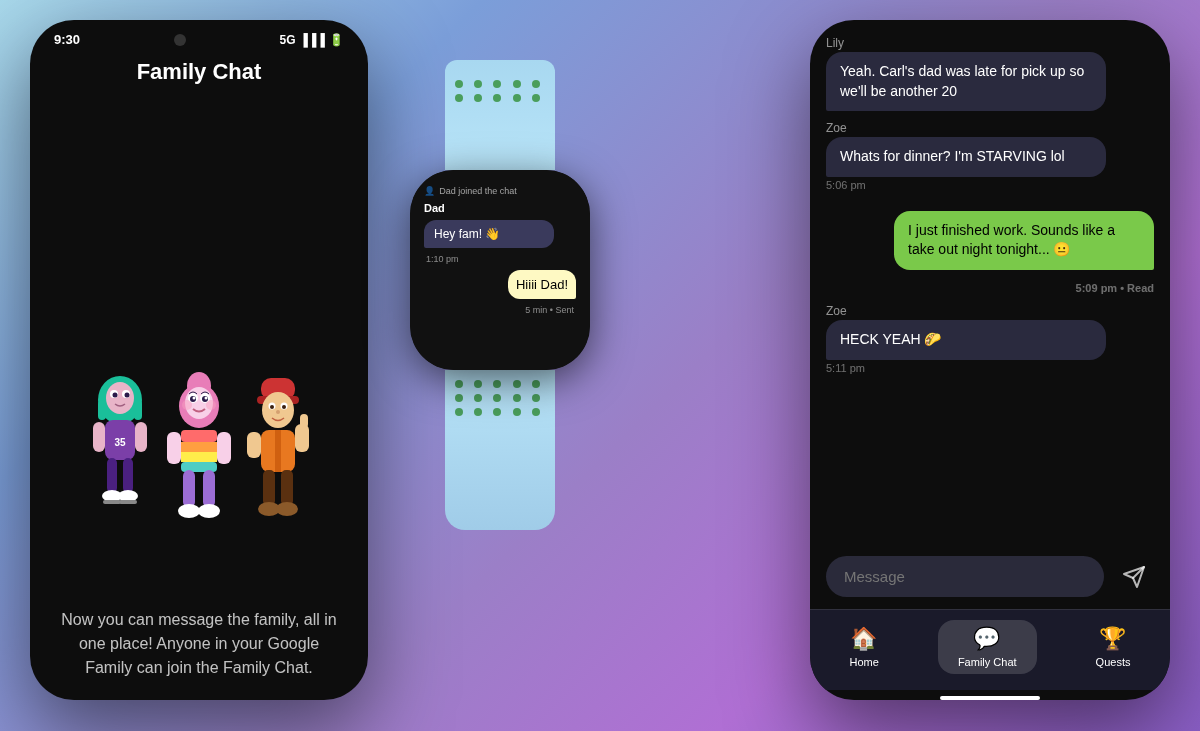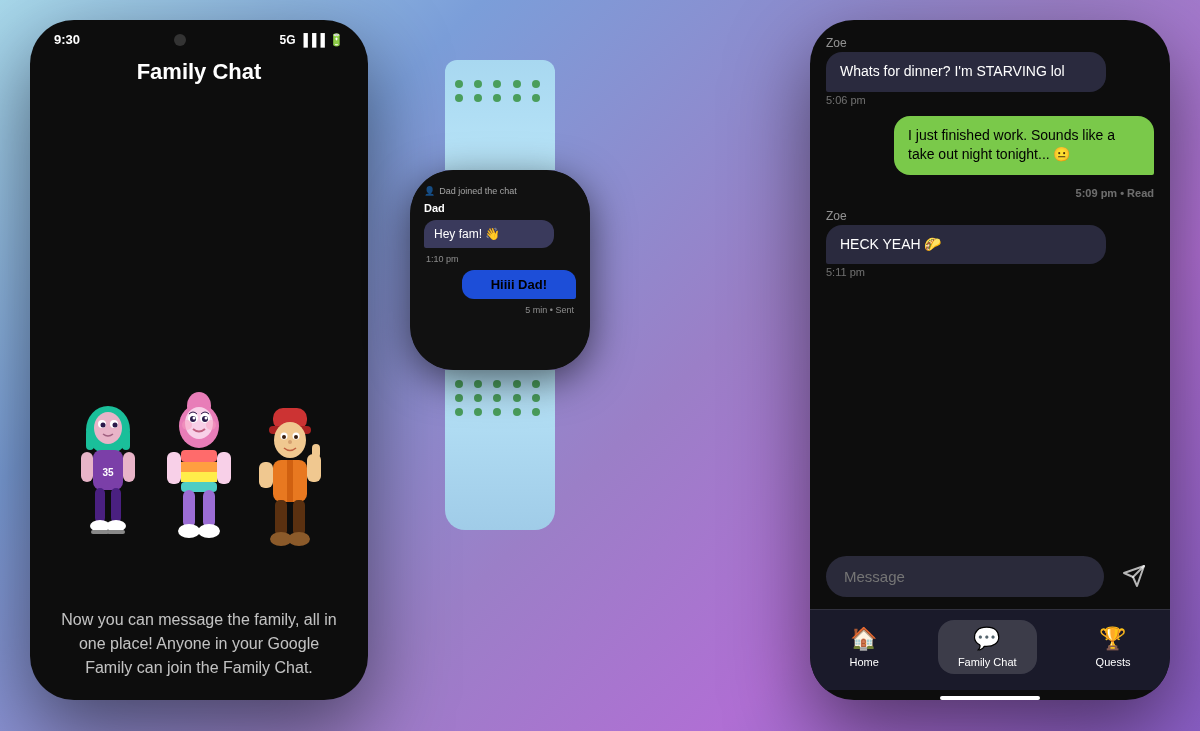--- a/index.html
+++ b/index.html
@@ -52,23 +52,23 @@
       flex-direction: column;
       align-items: center;
       justify-content: flex-end;
       padding-bottom: 10px;
       position: relative;
     }
     .characters-area {
       width: 260px;
       height: 220px;
       display: flex;
-      align-items: center;
+      align-items: flex-start;
       justify-content: center;
-      gap: 16px;
+      gap: 4px;
       margin-bottom: 10px;
     }
     
     .phone-left-text-area {
       padding: 0 24px 20px;
       text-align: center;
     }
     .phone-left-headline {
       color: white;
       font-size: 26px;
@@ -157,26 +157,26 @@
       color: white;
       font-size: 12px;
       max-width: 130px;
     }
     .watch-time {
       color: rgba(255,255,255,0.5);
       font-size: 9px;
       margin-left: 2px;
     }
     .watch-bubble-sent {
-      background: #1d4ed8;
+      background: #fef9c3;
       border-radius: 12px 12px 2px 12px;
-      padding: 7px 29px;
+      padding: 7px 8px;
       color: #000;
       font-size: 13px;
-      font-weight: 700;
+      font-weight: 400;
       align-self: flex-end;
       max-width: 130px;
     }
     .watch-sent-time {
       color: rgba(255,255,255,0.5);
       font-size: 9px;
       text-align: right;
       margin-right: 2px;
     }
     .watch-band-bottom {
@@ -230,41 +230,42 @@
     .msg-bubble-sent {
       background: #7ac94a;
       border-radius: 16px 16px 2px 16px;
       padding: 10px 14px;
       color: #000;
       font-size: 14px;
       font-weight: 500;
       line-height: 1.4;
       max-width: 260px;
       align-self: flex-end;
+      margin-top: 10px;
     }
     .msg-time {
       color: rgba(255,255,255,0.4);
       font-size: 11px;
       margin-top: 2px;
     }
     .msg-time-right {
       color: rgba(255,255,255,0.4);
       font-size: 11px;
       margin-top: 2px;
       text-align: right;
       align-self: flex-end;
       font-weight: bold;
     }
     .msg-group { display: flex; flex-direction: column; }
     .msg-group.sent { align-items: flex-end; }
 
     .chat-input-area {
       padding: 8px 16px 12px;
       display: flex;
-      align-items: flex-start;
+      align-items: flex-end;
       gap: 10px;
     }
     .chat-input {
       flex: 1;
       background: #2a2a3a;
       border: none;
       border-radius: 24px;
       padding: 12px 18px;
       color: rgba(255,255,255,0.5);
       font-size: 15px;
@@ -493,20 +494,26 @@
     <div class="watch-band-dot"></div>
     <div class="watch-band-dot"></div>
     <div class="watch-band-dot"></div>
     <div class="watch-band-dot"></div>
   </div>
 </div>
 
 <div class="phone-right">
   <div class="chat-messages">
 
+    <div class="msg-group">
+      <div class="msg-sender">Lily</div>
+      <div class="msg-bubble-received">
+        Yeah. Carl's dad was late for pick up so we'll be another 20
+      </div>
+    </div>
 
     <div class="msg-group">
       <div class="msg-sender">Zoe</div>
       <div class="msg-bubble-received">
         Whats for dinner? I'm STARVING lol
       </div>
       <div class="msg-time">5:06 pm</div>
     </div>
 
     <div class="msg-group sent">

